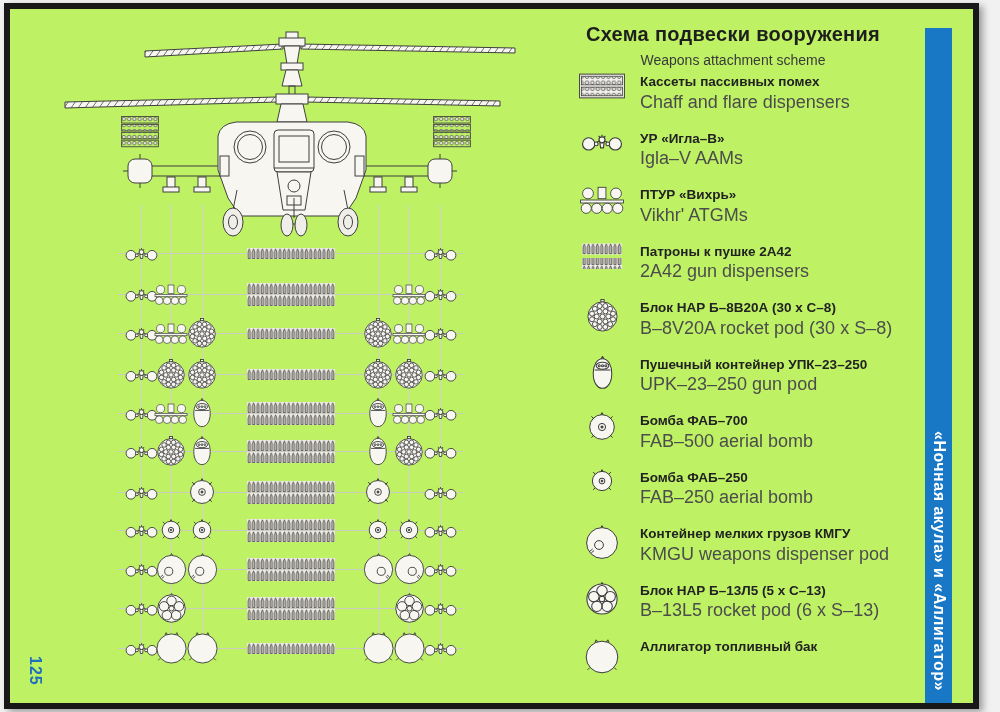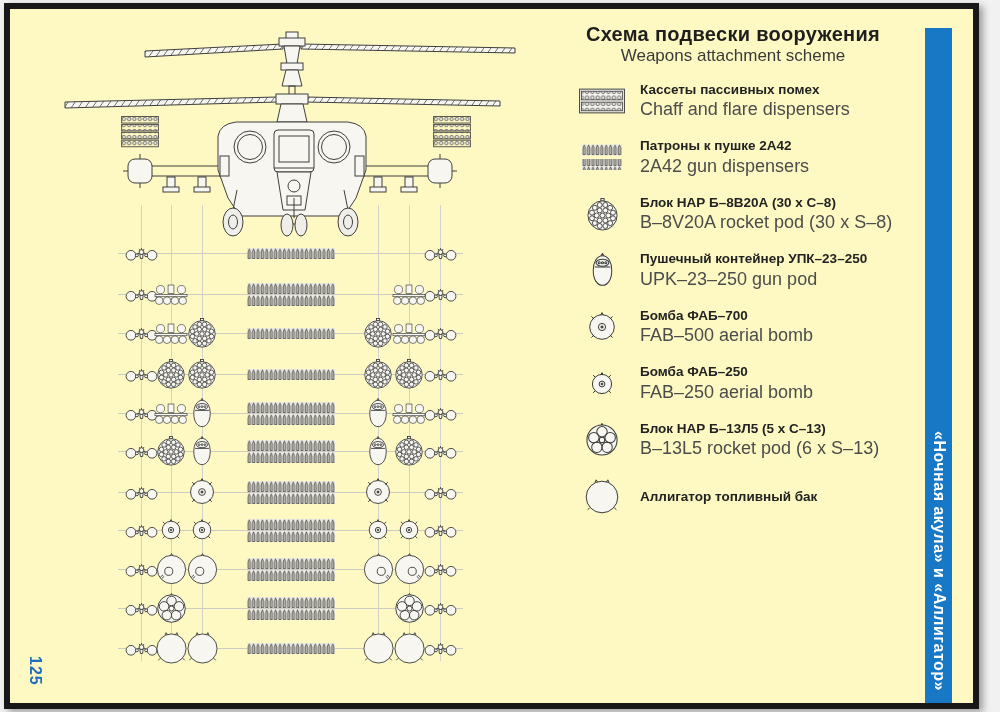--- a/index.html
+++ b/index.html
@@ -5,40 +5,40 @@
   html,body{margin:0;padding:0;}
   body{
     width:1000px;height:712px;position:relative;
     background:#f1f1f1;
     font-family:"Liberation Sans", sans-serif;
     overflow:hidden;
   }
   .page{
     position:absolute;left:4px;top:3px;width:975px;height:706px;
     box-sizing:border-box;border:6px solid #181818;
-    background:#fef9c3;
+    background:#bef264;
     box-shadow:4px 3px 7px rgba(0,0,0,.35);
     overflow:hidden;
   }
   .defs{position:absolute;width:0;height:0;}
   
   .titleblock{position:absolute;left:558px;top:14px;width:330px;text-align:center;}
   .title-ru{font-size:20px;font-weight:bold;color:#1e1e1e;letter-spacing:.3px;}
-  .title-en{font-size:17px;color:#3a3a3a;margin-top:0;}
+  .title-en{font-size:14px;color:#3a3a3a;margin-top:6px;}
   
   .heli{position:absolute;left:40px;top:9px;}
   
   #grid{position:absolute;left:0;top:0;width:100%;height:100%;}
   .hline{position:absolute;height:1px;background:#ccccc5;}
   .vline{position:absolute;width:1px;background:#d2d1ca;}
   .st-icon{position:absolute;}
   .band{position:absolute;}
   
   #legend{position:absolute;left:563px;top:64px;width:345px;}
-  .legend-item{display:flex;align-items:center;height:56.5px;}
+  .legend-item{display:flex;align-items:flex-start;height:56.5px;}
   .l-icon{width:58px;flex:0 0 58px;display:flex;justify-content:center;align-items:center;}
   .l-text{padding-left:9px;}
   .l-ru{font-size:13.5px;font-weight:bold;color:#222;line-height:1.3;}
   .l-en{font-size:18px;color:#4c4c4c;line-height:1.3;}
   
   .spine{
     position:absolute;left:915px;top:19px;width:27px;height:675px;
     background:#1878c6;
     display:flex;align-items:center;justify-content:flex-end;
     flex-direction:column;
@@ -550,20 +550,42 @@
             <use href="#sym-chaff" width="46" height="26"></use>
           </svg>
         </div>
         <div class="l-text">
           <div class="l-ru">Кассеты пассивных помех</div>
           <div class="l-en">Chaff and flare dispensers</div>
         </div>
       </div>
       <div class="legend-item">
         <div class="l-icon">
+          <svg width="42" height="22">
+            <use href="#sym-igla" width="42" height="22"></use>
+          </svg>
+        </div>
+        <div class="l-text">
+          <div class="l-ru">УР «Игла–В»</div>
+          <div class="l-en">Igla–V AAMs</div>
+        </div>
+      </div>
+      <div class="legend-item">
+        <div class="l-icon">
+          <svg width="46" height="28">
+            <use href="#sym-vikhr" width="46" height="28"></use>
+          </svg>
+        </div>
+        <div class="l-text">
+          <div class="l-ru">ПТУР «Вихрь»</div>
+          <div class="l-en">Vikhr' ATGMs</div>
+        </div>
+      </div>
+      <div class="legend-item">
+        <div class="l-icon">
           <svg width="40" height="27">
             <use href="#sym-ammo" width="40" height="27"></use>
           </svg>
         </div>
         <div class="l-text">
           <div class="l-ru">Патроны к пушке 2А42</div>
           <div class="l-en">2A42 gun dispensers</div>
         </div>
       </div>
       <div class="legend-item">
@@ -601,20 +623,31 @@
       </div>
       <div class="legend-item">
         <div class="l-icon">
           <svg width="24" height="24">
             <use href="#sym-fab250" width="24" height="24"></use>
           </svg>
         </div>
         <div class="l-text">
           <div class="l-ru">Бомба ФАБ–250</div>
           <div class="l-en">FAB–250 aerial bomb</div>
+        </div>
+      </div>
+      <div class="legend-item">
+        <div class="l-icon">
+          <svg width="36" height="36">
+            <use href="#sym-kmgu" width="36" height="36"></use>
+          </svg>
+        </div>
+        <div class="l-text">
+          <div class="l-ru">Контейнер мелких грузов КМГУ</div>
+          <div class="l-en">KMGU weapons dispenser pod</div>
         </div>
       </div>
       <div class="legend-item">
         <div class="l-icon">
           <svg width="34" height="34">
             <use href="#sym-b13" width="34" height="34"></use>
           </svg>
         </div>
         <div class="l-text">
           <div class="l-ru">Блок НАР Б–13Л5 (5 х С–13)</div>

